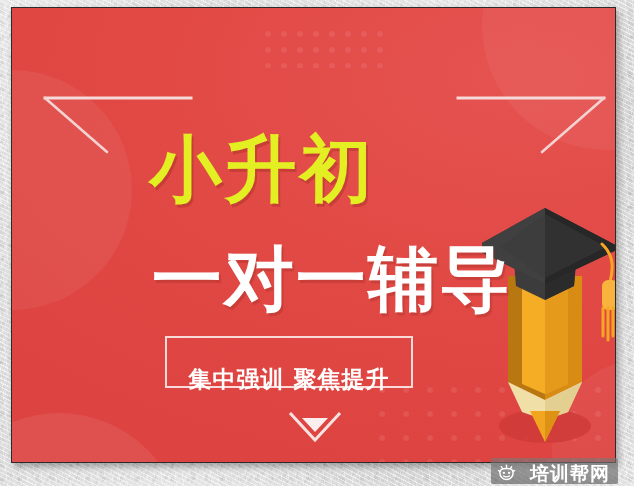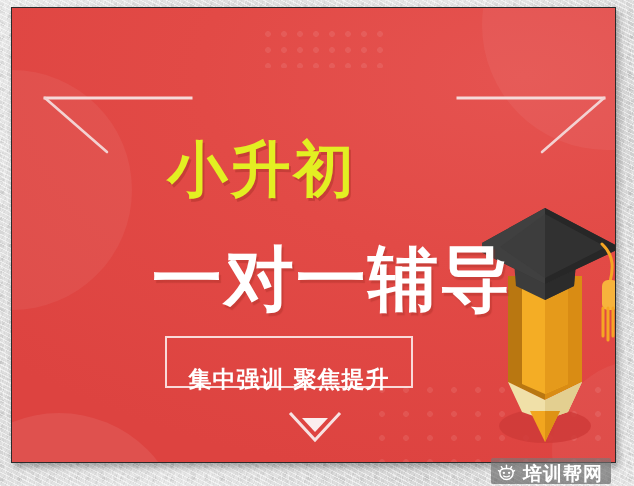--- a/index.html
+++ b/index.html
@@ -110,21 +110,21 @@
     top: 0;
     width: 100%;
     height: 100%;
   }
   #title-line-1 {
     position: absolute;
     left: 0; top: 120px;
     width: 500px;
     text-align: center;
     font-family: "DejaVu Sans", "Liberation Sans", sans-serif;
-    font-size: 60px;
+    font-size: 72px;
     line-height: 82px;
     font-weight: bold;
     letter-spacing: 3px;
     color: #e3ef22;
     text-shadow: 2px 3px 0 rgba(150,40,30,.35);
     white-space: nowrap;
   }
   #title-line-2 {
     position: absolute;
     left: 0; top: 232px;
@@ -173,21 +173,21 @@
   }
 
   
   #watermark {
     position: absolute;
     left: 491px;
     top: 458px;
     height: 26px;
     display: flex;
     align-items: center;
-    gap: 7px;
+    gap: 14px;
     padding: 5px 8px 0 6px;
     box-sizing: border-box;
     background: linear-gradient(180deg, rgba(120,120,120,.62), rgba(95,95,95,.66));
     border-radius: 2px;
   }
   #watermark-icon {
     width: 19px; height: 19px;
     flex: 0 0 auto;
   }
   #watermark-text {

